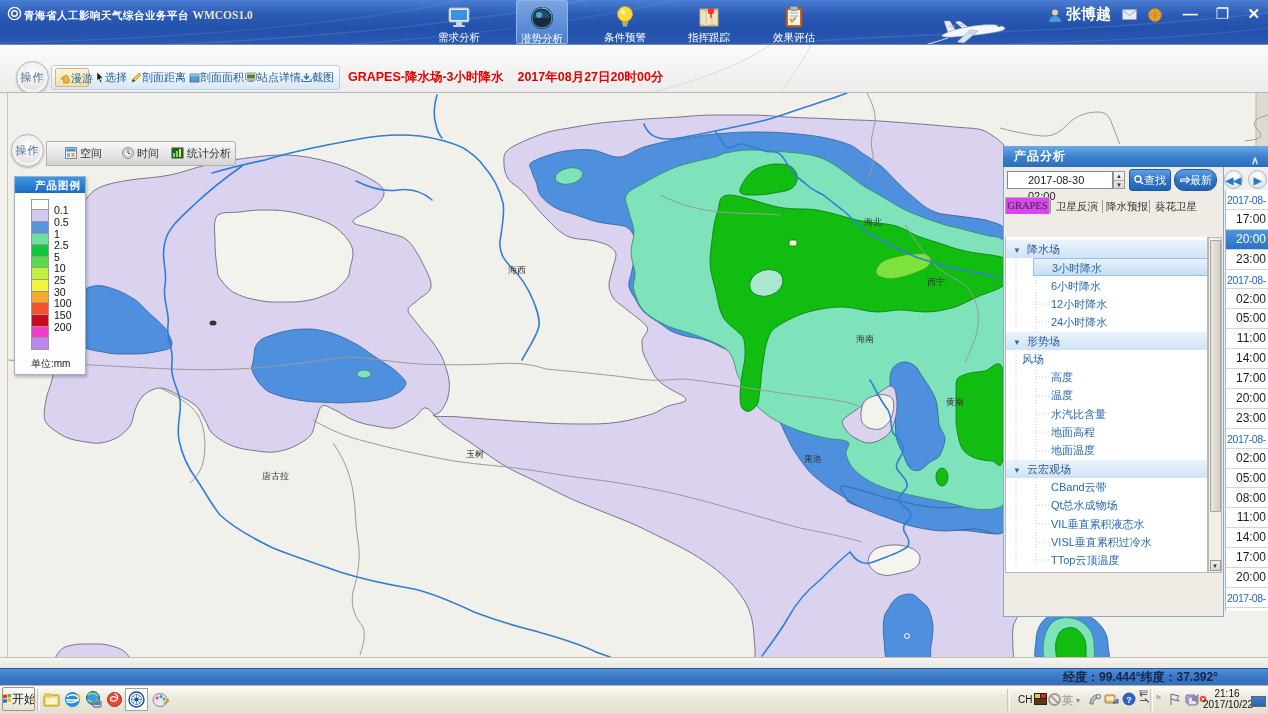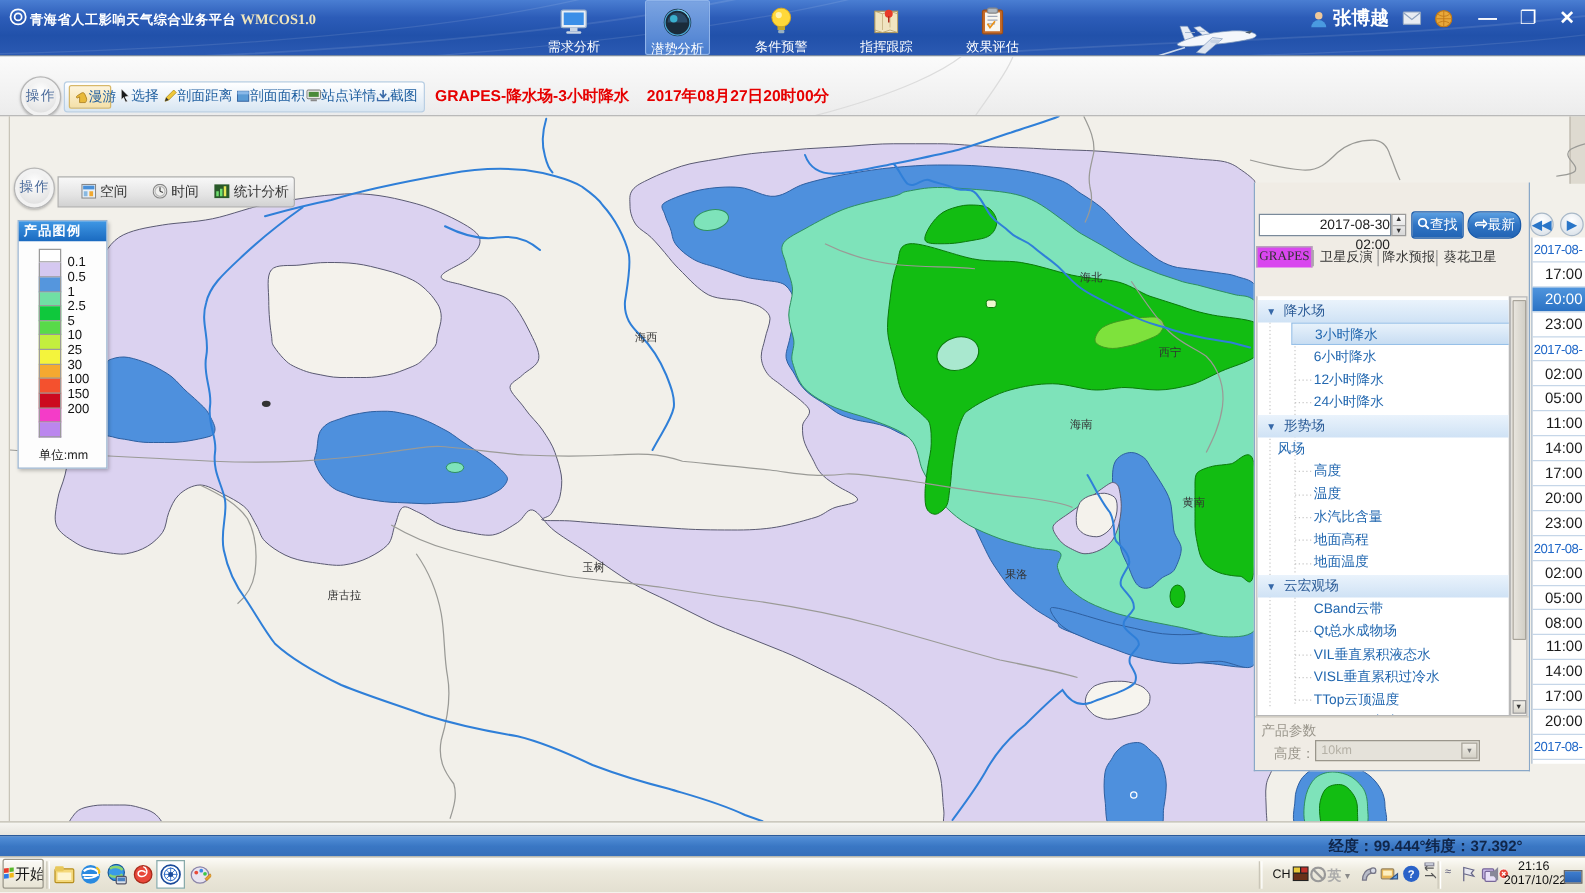--- a/index.html
+++ b/index.html
@@ -31,21 +31,21 @@
 
 #map { position:absolute; left:0; top:93px; width:1268px; height:564px; }
 
 #tabrow { position:absolute; left:46px; top:141px; width:190px; height:25px;
   background:linear-gradient(180deg,#f8f8f8,#e4e4e4 60%,#d2d2d2); border:1px solid #b0b0b0; border-radius:0 3px 3px 0;
   font-size:11px; color:#333;}
 #tabrow span.itm { position:absolute; top:4px; }
 
 #legend { position:absolute; left:14px; top:176px; width:72px; height:199px; background:#fdfdfd;
   border:1px solid #9ab4d0; box-shadow:1px 2px 3px rgba(0,0,0,.25);}
-#legend .hd { height:16px; background:linear-gradient(180deg,#3f97e4,#1a6ac0); color:#fff; font-size:10.5px; font-weight:bold; line-height:16px; padding-left:4px; letter-spacing:1px;}
+#legend .hd { height:16px; background:linear-gradient(180deg,#3f97e4,#1a6ac0); color:#fff; font-size:10.5px; font-weight:bold; line-height:16px; padding-left:20px; letter-spacing:1px;}
 #legend .unit { position:absolute; left:16px; top:180px; font-size:10px; color:#222;}
 .lbox { position:absolute; left:16px; width:18px; height:11.64px; border:1px solid #9a9a9a; border-top:none;}
 .llab { position:absolute; left:39px; font-size:10.5px; color:#111; }
 
 #panel { position:absolute; left:1003px; top:146px; width:221px; height:471px; background:#f0ece5; border:1px solid #8aa8c8; border-top:none;}
 #ptitle { position:absolute; left:1003px; top:146px; width:265px; height:21px;
   background:linear-gradient(180deg,#6aaae6,#3c82cc 50%,#2a6cbd); color:#fff; font-weight:bold; font-size:12px; line-height:21px; padding-left:11px; letter-spacing:1px;}
 #ptitle .chev { position:absolute; right:8px; top:4px; color:#dce9f8; font-size:11px; font-weight:bold;}
 .pbtn { position:absolute; height:22px; border-radius:3px; border:1px solid #1a5aa8;
   background:linear-gradient(180deg,#5ca0e2,#2f74c4 50%,#2264b4); color:#fff; font-size:11px; text-align:center; line-height:20px;}
@@ -322,21 +322,22 @@
     <div class="llab" style="top:73.8px;">5</div>
     <div class="llab" style="top:85.4px;">10</div>
     <div class="llab" style="top:97.1px;">25</div>
     <div class="llab" style="top:108.7px;">30</div>
     <div class="llab" style="top:120.4px;">100</div>
     <div class="llab" style="top:132.0px;">150</div>
     <div class="llab" style="top:143.6px;">200</div>
     <div class="unit">单位:mm</div>
   </div>
   <div id="panel"></div>
-  <div style="position:absolute;left:1007px;top:171px;width:106px;height:18px;background:#fff;border:1px solid #7a8a9a;font-size:11px;color:#222;line-height:16px;padding-left:20px;text-align:right;">2017-08-30 02:00</div>
+  <div id="ptitle">产品分析<span class="chev">∧</span></div>
+  <div style="position:absolute;left:1007px;top:171px;width:106px;height:18px;background:#fff;border:1px solid #7a8a9a;font-size:11px;color:#222;line-height:16px;padding-left:20px;">2017-08-30 02:00</div>
   <div style="position:absolute;left:1113px;top:171px;width:12px;height:18px;background:linear-gradient(180deg,#f8f8f8,#d8d8d8);border:1px solid #9a9a9a;">
     <div style="font-size:6px;line-height:8px;text-align:center;color:#333;">▲</div>
     <div style="font-size:6px;line-height:8px;text-align:center;color:#333;border-top:1px solid #aaa;">▼</div>
   </div>
   <div class="pbtn" style="left:1129px;top:169px;width:42px;"><svg width="10" height="10" style="vertical-align:-1px">
         <circle cx="4" cy="4" r="3" fill="none" stroke="#fff" stroke-width="1.4"></circle>
         <path d="M6.2,6.2 L9,9" stroke="#fff" stroke-width="1.6"></path>
       </svg>查找</div>
   <div class="pbtn" style="left:1174px;top:169px;width:43px;border-radius:10px;"><svg width="11" height="9" style="vertical-align:-1px" viewBox="0 0 11 9">
         <path d="M2.5,3 H8 V1.5 L10.5,4 8,6.5 V5 H2.5 M2.5,3 C1,3.5 1,5.5 2.5,6" stroke="#fff" stroke-width="1.2" fill="none"></path>
@@ -371,27 +372,20 @@
     <div class="trow titm" style="top:240.9px;">CBand云带</div>
     <div class="trow titm" style="top:259.2px;">Qt总水成物场</div>
     <div class="trow titm" style="top:277.5px;">VIL垂直累积液态水</div>
     <div class="trow titm" style="top:295.8px;">VISL垂直累积过冷水</div>
     <div class="trow titm" style="top:314.1px;">TTop云顶温度</div>
     <div class="trow titm" style="top:332.4px;">ZTop云顶高度</div>
   </div>
   <div id="pscroll">
     <div style="position:absolute;left:0.5px;top:2px;width:11px;height:272px;background:linear-gradient(90deg,#e8e5de,#d2cfc6);border:1px solid #a8a49a;border-radius:1px;"></div>
     <div style="position:absolute;left:0.5px;bottom:1px;width:11px;height:11px;background:linear-gradient(180deg,#f2f0ea,#d8d5cc);border:1px solid #999;font-size:6px;text-align:center;line-height:10px;color:#333;">▼</div>
-  </div>
-  <div id="pparam">
-    <div style="position:absolute;left:5px;top:3px;">产品参数</div>
-    <div style="position:absolute;left:15px;top:21px;">高度：</div>
-    <div style="position:absolute;left:48px;top:18px;width:132px;height:17px;background:#e5e2da;border:1px solid #9a968c;color:#b5b1a6;font-size:10px;line-height:15px;padding-left:4px;">10km
-      <div style="position:absolute;right:1px;top:1px;width:13px;height:13px;background:linear-gradient(180deg,#f0ede6,#d5d2c8);border:1px solid #a8a49a;font-size:6px;text-align:center;line-height:12px;color:#777;">▼</div>
-    </div>
   </div>
   <div id="times">
     <div class="trow2 date" style="top:0px;">2017-08-</div>
     <div class="trow2" style="top:19.9px;">17:00</div>
     <div class="trow2 sel" style="top:39.8px;">20:00</div>
     <div class="trow2" style="top:59.7px;">23:00</div>
     <div class="trow2 date" style="top:79.6px;">2017-08-</div>
     <div class="trow2" style="top:99.5px;">02:00</div>
     <div class="trow2" style="top:119.4px;">05:00</div>
     <div class="trow2" style="top:139.3px;">11:00</div>

